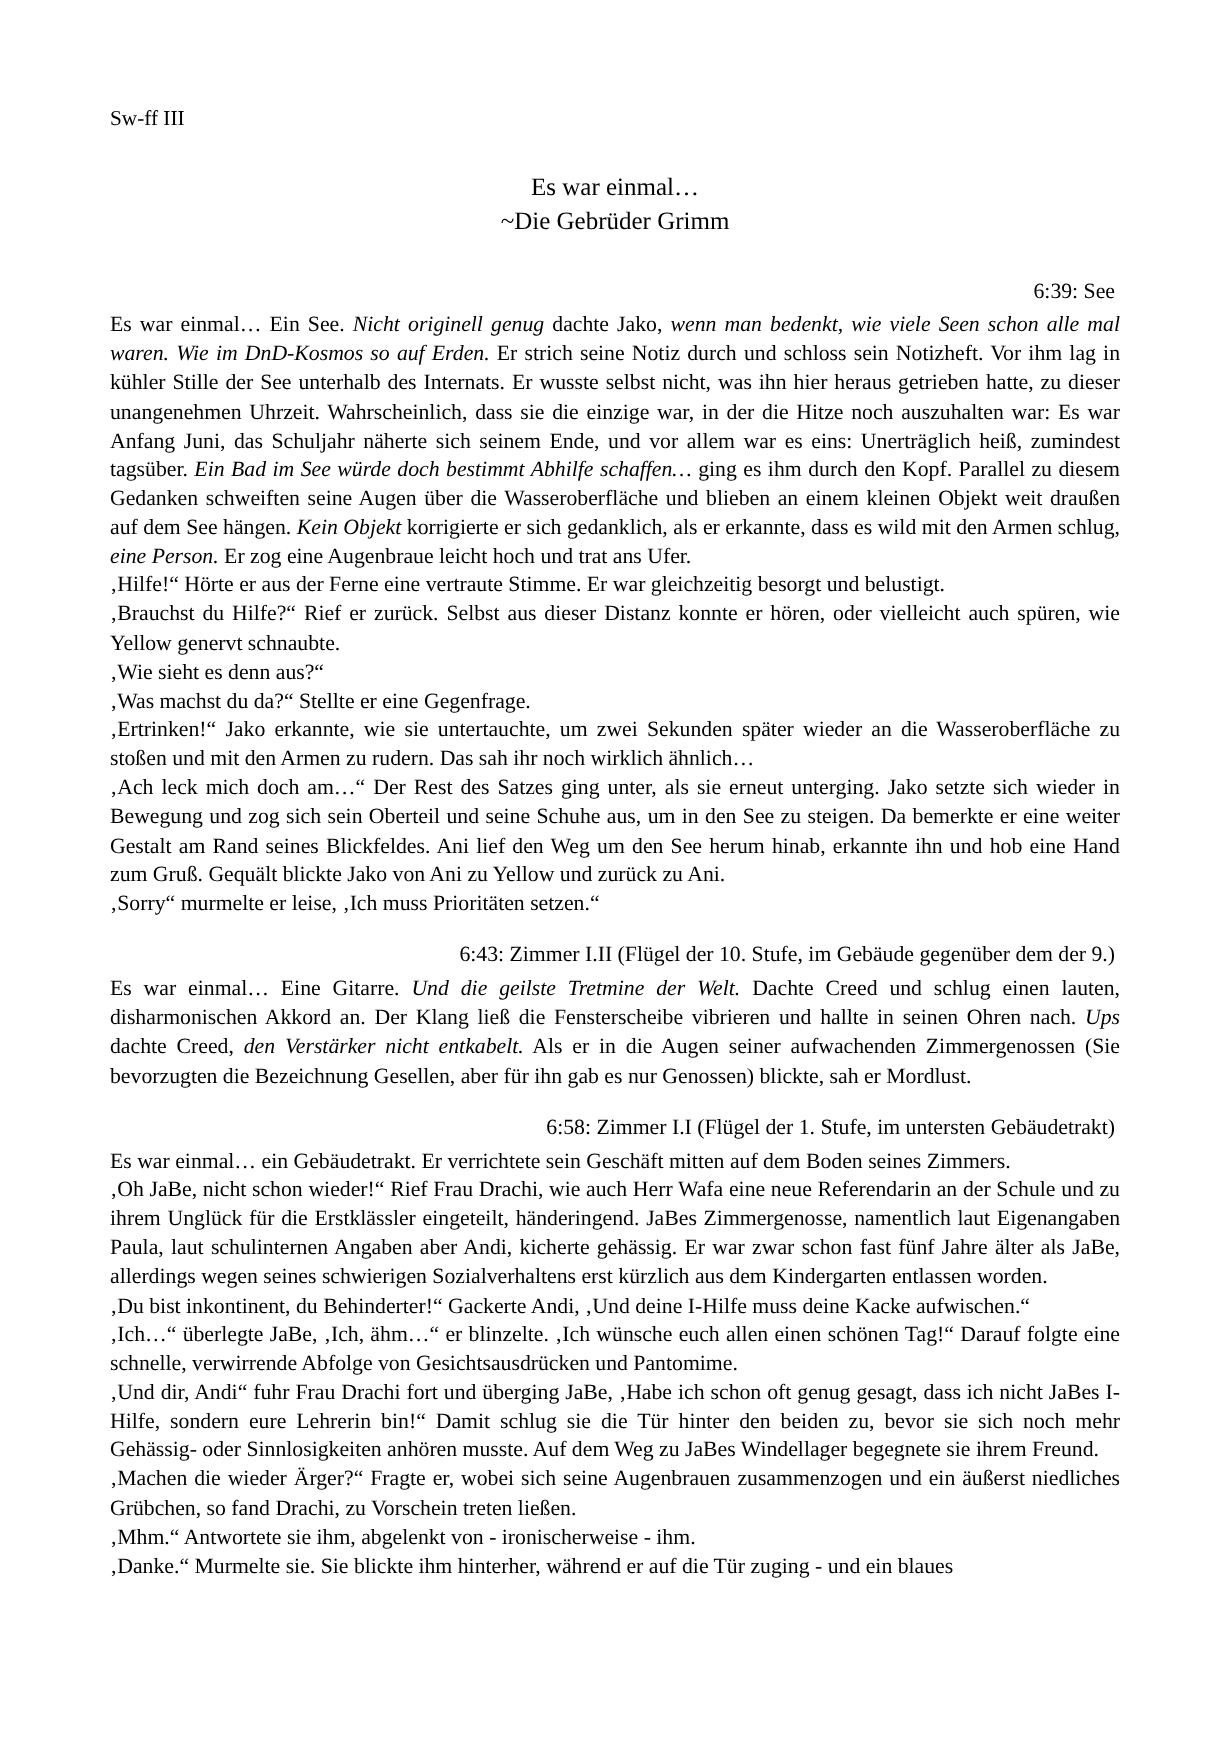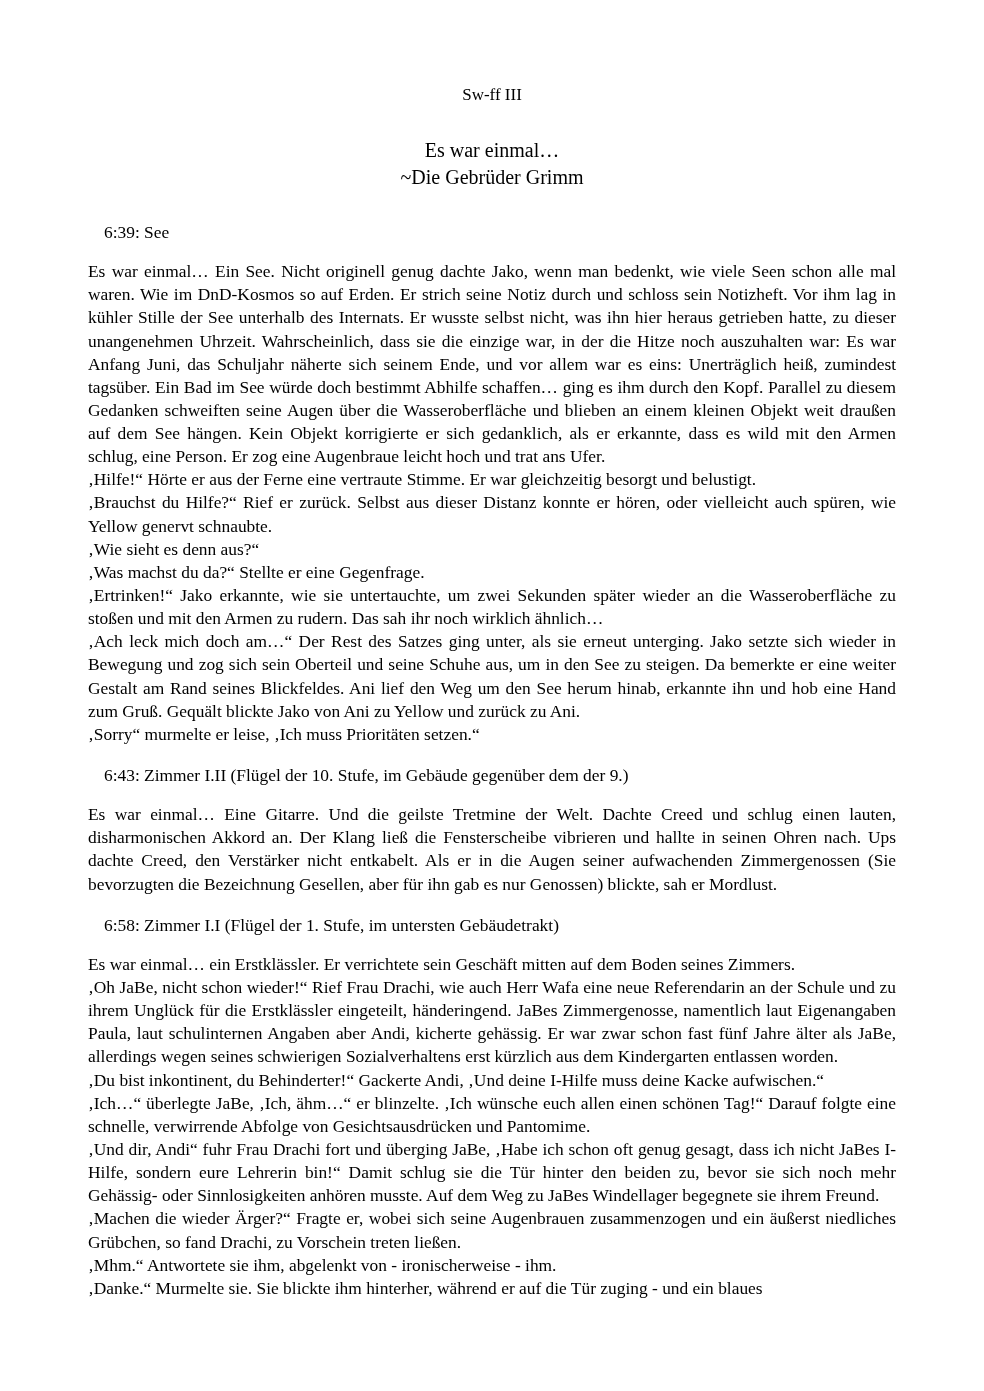--- a/index.html
+++ b/index.html
@@ -13,21 +13,21 @@
   }
   .page {
     width: 984px;
     min-height: 1391px;
     box-sizing: border-box;
     padding: 84px 88px 24px 88px;
     background: #ffffff;
     position: relative;
   }
   .doc-title {
-    text-align: center;
+    text-align: left;
     font-size: 17px;
     line-height: 1.35;
     margin: 0 0 30px 0;
   }
   .subtitle-block {
     text-align: center;
     font-size: 20px;
     line-height: 1.35;
     margin: 0 0 30px 0;
   }
@@ -39,26 +39,26 @@
   }
   p.para {
     margin: 0;
     font-size: 17.4px;
     line-height: 1.33;
     text-align: justify;
     text-justify: inter-word;
     hyphens: none;
   }
   p.heading-line {
-    margin: 16px;
+    margin: 4px;
     font-size: 17.4px;
     line-height: 1.33;
-    text-align: left;
+    text-align: right;
   }
-  .it { }
+  .it { font-style: italic; }
 </style>
 </head>
 <body>
 
 <div class="page">
 
   <div class="doc-title">Sw-ff III</div>
 
   <div class="subtitle-block">
     <span class="subtitle-line">Es war einmal…</span>
@@ -76,21 +76,21 @@
         <p class="para"><span>‚Ertrinken!“ Jako erkannte, wie sie untertauchte, um zwei Sekunden später wieder an die Wasseroberfläche zu stoßen und mit den Armen zu rudern. Das sah ihr noch wirklich ähnlich…</span></p>
         <p class="para"><span>‚Ach leck mich doch am…“ Der Rest des Satzes ging unter, als sie erneut unterging. Jako setzte sich wieder in Bewegung und zog sich sein Oberteil und seine Schuhe aus, um in den See zu steigen. Da bemerkte er eine weiter Gestalt am Rand seines Blickfeldes. Ani lief den Weg um den See herum hinab, erkannte ihn und hob eine Hand zum Gruß. Gequält blickte Jako von Ani zu Yellow und zurück zu Ani.</span></p>
         <p class="para"><span>‚Sorry“ murmelte er leise, ‚Ich muss Prioritäten setzen.“</span></p>
       </div>
       <div class="section">
         <p class="heading-line">6:43: Zimmer I.II (Flügel der 10. Stufe, im Gebäude gegenüber dem der 9.)</p>
         <p class="para"><span>Es war einmal… Eine Gitarre. </span><span class="it">Und die geilste Tretmine der Welt.</span><span> Dachte Creed und schlug einen lauten, disharmonischen Akkord an. Der Klang ließ die Fensterscheibe vibrieren und hallte in seinen Ohren nach. </span><span class="it">Ups</span><span> dachte Creed, </span><span class="it">den Verstärker nicht entkabelt.</span><span> Als er in die Augen seiner aufwachenden Zimmergenossen (Sie bevorzugten die Bezeichnung Gesellen, aber für ihn gab es nur Genossen) blickte, sah er Mordlust.</span></p>
       </div>
       <div class="section">
         <p class="heading-line">6:58: Zimmer I.I (Flügel der 1. Stufe, im untersten Gebäudetrakt)</p>
-        <p class="para"><span>Es war einmal… ein Erstklässler. Er verrichtete sein Geschäft mitten auf dem Boden seines Zimmers.</span></p>
+        <p class="para"><span>Es war einmal… ein Gebäudetrakt. Er verrichtete sein Geschäft mitten auf dem Boden seines Zimmers.</span></p>
         <p class="para"><span>‚Oh JaBe, nicht schon wieder!“ Rief Frau Drachi, wie auch Herr Wafa eine neue Referendarin an der Schule und zu ihrem Unglück für die Erstklässler eingeteilt, händeringend. JaBes Zimmergenosse, namentlich laut Eigenangaben Paula, laut schulinternen Angaben aber Andi, kicherte gehässig. Er war zwar schon fast fünf Jahre älter als JaBe, allerdings wegen seines schwierigen Sozialverhaltens erst kürzlich aus dem Kindergarten entlassen worden.</span></p>
         <p class="para"><span>‚Du bist inkontinent, du Behinderter!“ Gackerte Andi, ‚Und deine I-Hilfe muss deine Kacke aufwischen.“</span></p>
         <p class="para"><span>‚Ich…“ überlegte JaBe, ‚Ich, ähm…“ er blinzelte. ‚Ich wünsche euch allen einen schönen Tag!“ Darauf folgte eine schnelle, verwirrende Abfolge von Gesichtsausdrücken und Pantomime.</span></p>
         <p class="para"><span>‚Und dir, Andi“ fuhr Frau Drachi fort und überging JaBe, ‚Habe ich schon oft genug gesagt, dass ich nicht JaBes I-Hilfe, sondern eure Lehrerin bin!“ Damit schlug sie die Tür hinter den beiden zu, bevor sie sich noch mehr Gehässig- oder Sinnlosigkeiten anhören musste. Auf dem Weg zu JaBes Windellager begegnete sie ihrem Freund.</span></p>
         <p class="para"><span>‚Machen die wieder Ärger?“ Fragte er, wobei sich seine Augenbrauen zusammenzogen und ein äußerst niedliches Grübchen, so fand Drachi, zu Vorschein treten ließen.</span></p>
         <p class="para"><span>‚Mhm.“ Antwortete sie ihm, abgelenkt von - ironischerweise - ihm.</span></p>
         <p class="para"><span>‚Danke.“ Murmelte sie. Sie blickte ihm hinterher, während er auf die Tür zuging - und ein blaues</span></p>
       </div>
     </div>
 

